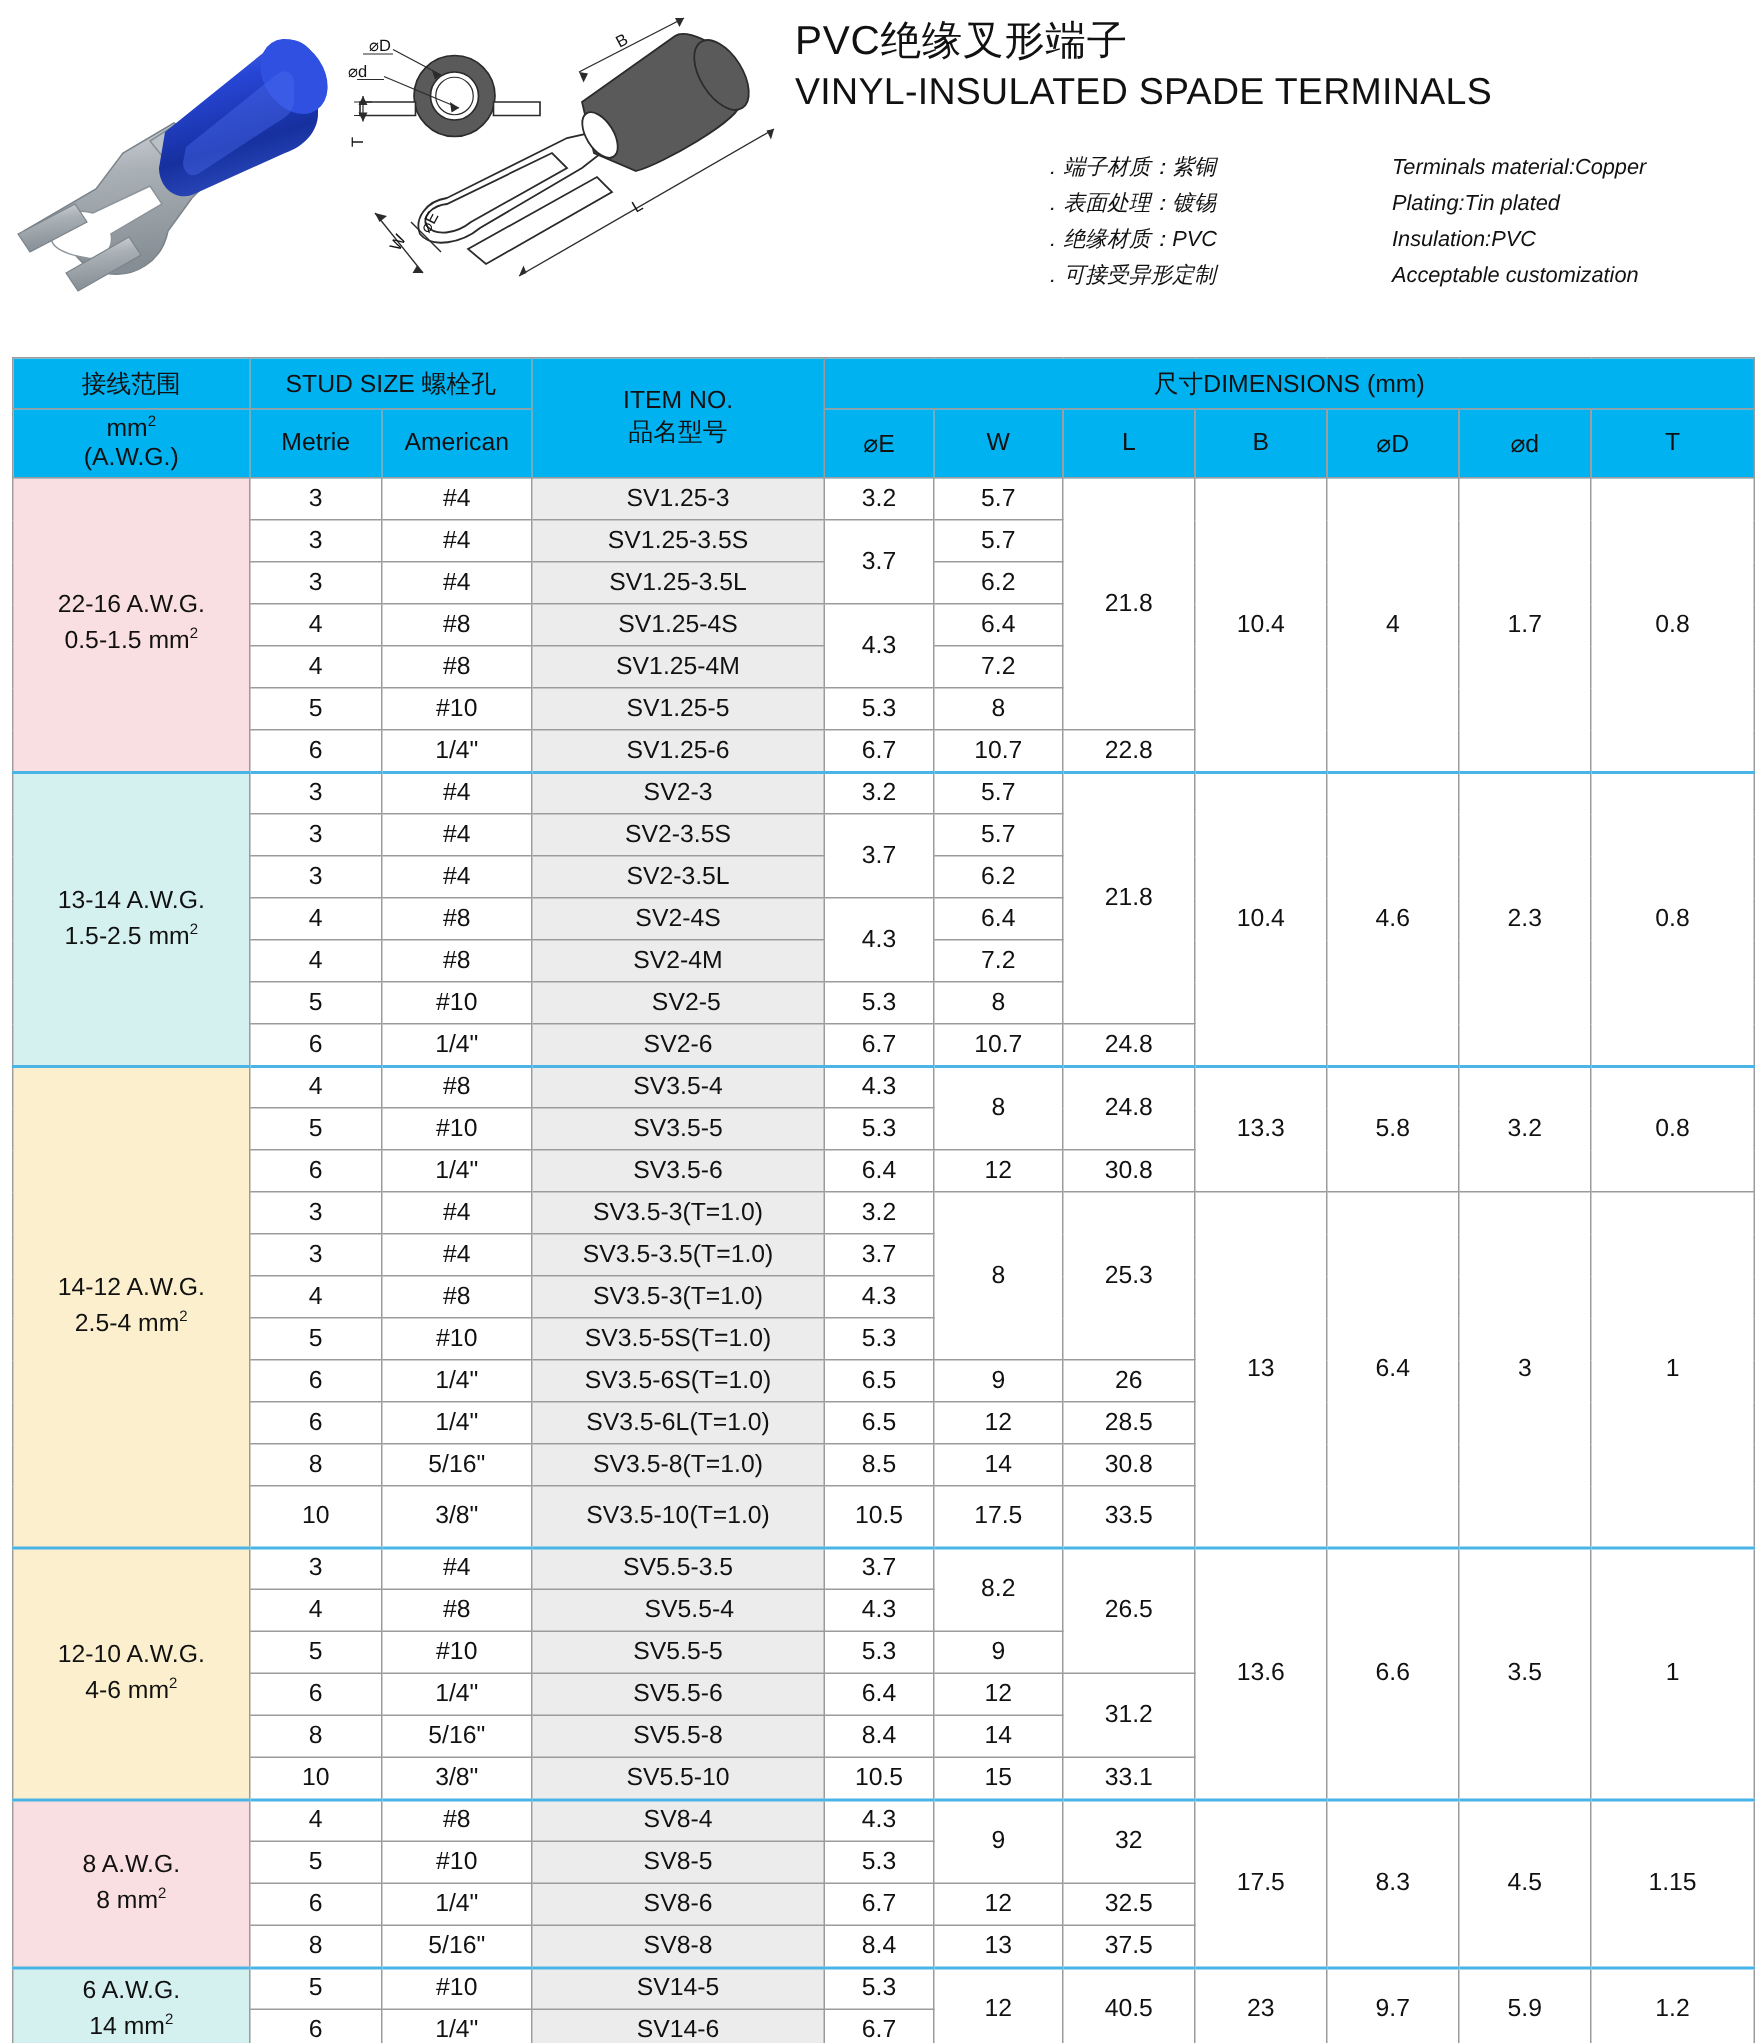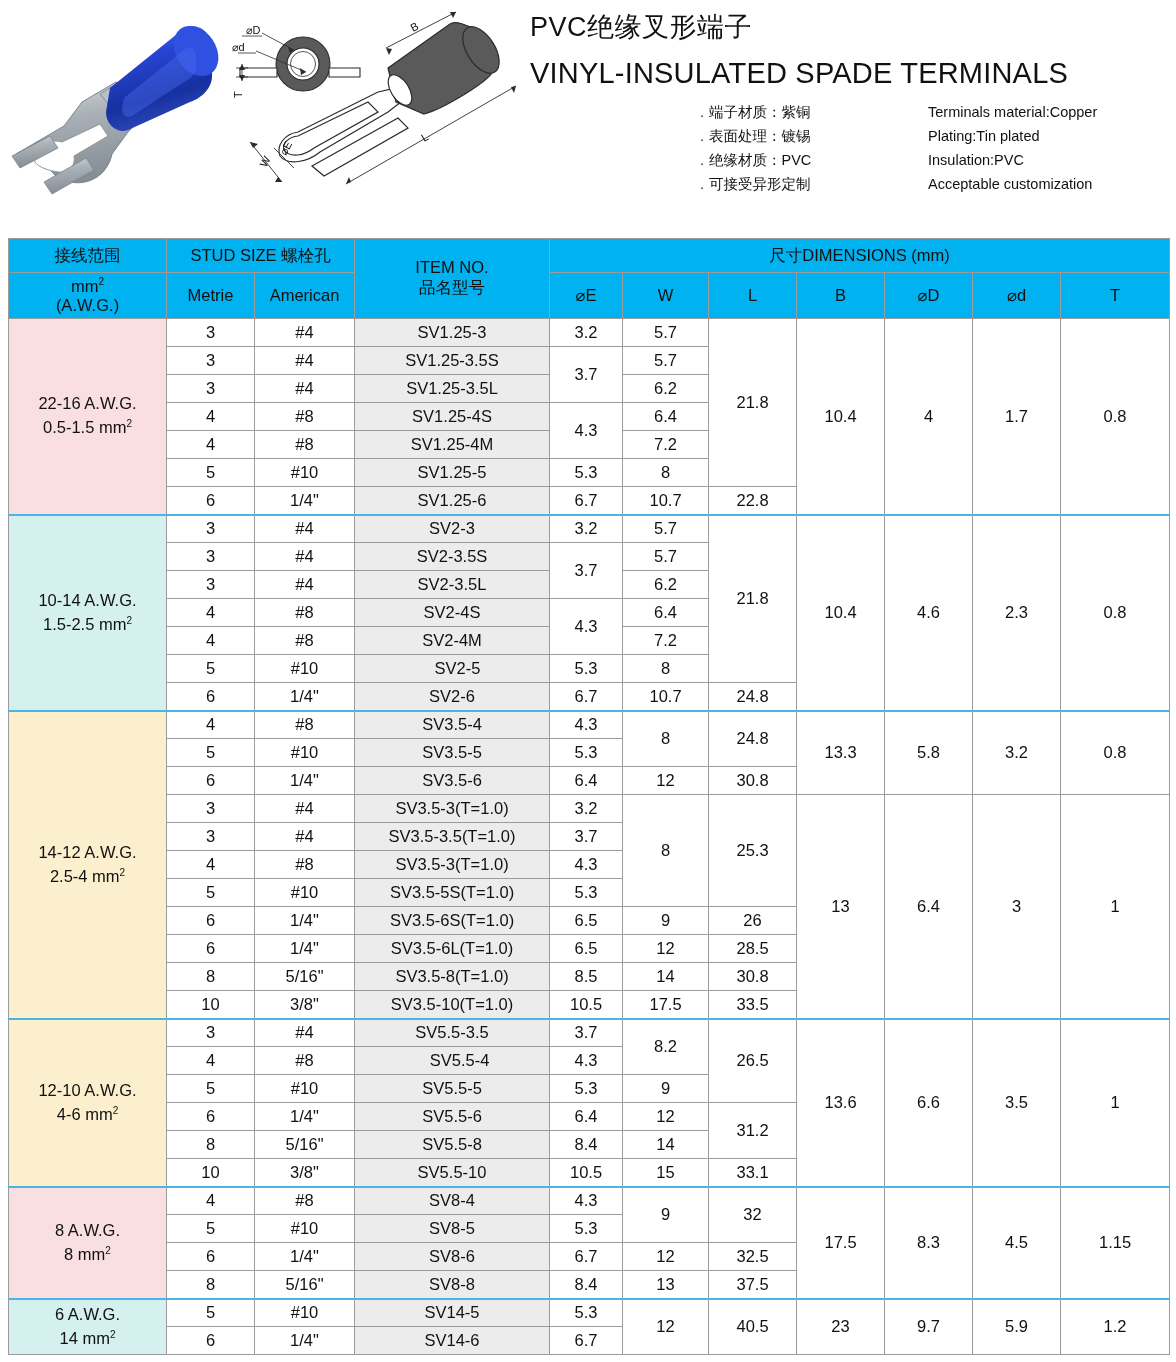--- a/index.html
+++ b/index.html
@@ -13,24 +13,24 @@
   }
 
   
   .top { position:relative; width:1176px; height:228px; }
 
   .photo { position:absolute; left:4px; top:6px; width:228px; height:210px; }
   .spec-drawing { position:absolute; left:228px; top:6px; width:300px; height:205px; }
 
   .titles { position:absolute; left:530px; top:12px; width:646px; }
   .title-cn { font-size:27px; letter-spacing:0.5px; line-height:1.18; color:#111; }
-  .title-en { font-size:29px; letter-spacing:0.2px; line-height:1.2; color:#111; margin-top:12px; }
+  .title-en { font-size:25px; letter-spacing:0.2px; line-height:1.2; color:#111; margin-top:2px; }
 
   .specs { position:absolute; left:700px; top:100px; width:476px; }
-  .spec-row { display:flex; align-items:flex-start; height:24px; line-height:24px; }
+  .spec-row { display:flex; align-items:flex-start; height:24px; line-height:24px;font-style:italic; }
   .spec-cn { width:228px; font-size:14.5px; color:#111; white-space:nowrap; }
   .spec-cn .dot { display:inline-block; width:9px; color:#111; }
   .spec-en { font-size:14.5px; color:#111; white-space:nowrap; }
 
   
   .tablewrap { position:absolute; left:8px; top:238px; width:1161px; }
   table.main { border-collapse:collapse; table-layout:fixed; width:1161px; }
   table.main td, table.main th {
     border:1px solid #9b9b9b;
     text-align:center;
@@ -285,21 +285,21 @@
         <tr>
           <td style="height: 28px;">6</td>
           <td style="height: 28px;">1/4"</td>
           <td class="item" style="height: 28px; margin-top: 42px;">SV1.25-6</td>
           <td>6.7</td>
           <td>10.7</td>
           <td>22.8</td>
         </tr>
         <tr class="grp-top">
           <td rowspan="7" class="awg g-cyan">
-            <div>10-14 A.W.G.</div>
+            <div>13-14 A.W.G.</div>
             <div>1.5-2.5 mm<span class="sup">2</span></div>
           </td>
           <td style="height: 28px;">3</td>
           <td style="height: 28px;">#4</td>
           <td class="item" style="height: 28px;">SV2-3</td>
           <td>3.2</td>
           <td>5.7</td>
           <td rowspan="6">21.8</td>
           <td rowspan="7">10.4</td>
           <td rowspan="7">4.6</td>
@@ -427,21 +427,21 @@
           <td style="height: 28px;">8</td>
           <td style="height: 28px;">5/16"</td>
           <td class="item" style="height: 28px;">SV3.5-8(T=1.0)</td>
           <td>8.5</td>
           <td>14</td>
           <td>30.8</td>
         </tr>
         <tr>
           <td style="height: 28px;">10</td>
           <td style="height: 28px;">3/8"</td>
-          <td class="item" style="height: 28px;">SV3.5-10(T=1.0)</td>
+          <td class="item" style="height: 41px;">SV3.5-10(T=1.0)</td>
           <td>10.5</td>
           <td>17.5</td>
           <td>33.5</td>
         </tr>
         <tr class="grp-top">
           <td rowspan="6" class="awg g-cream">
             <div>12-10 A.W.G.</div>
             <div>4-6 mm<span class="sup">2</span></div>
           </td>
           <td style="height: 28px;">3</td>

